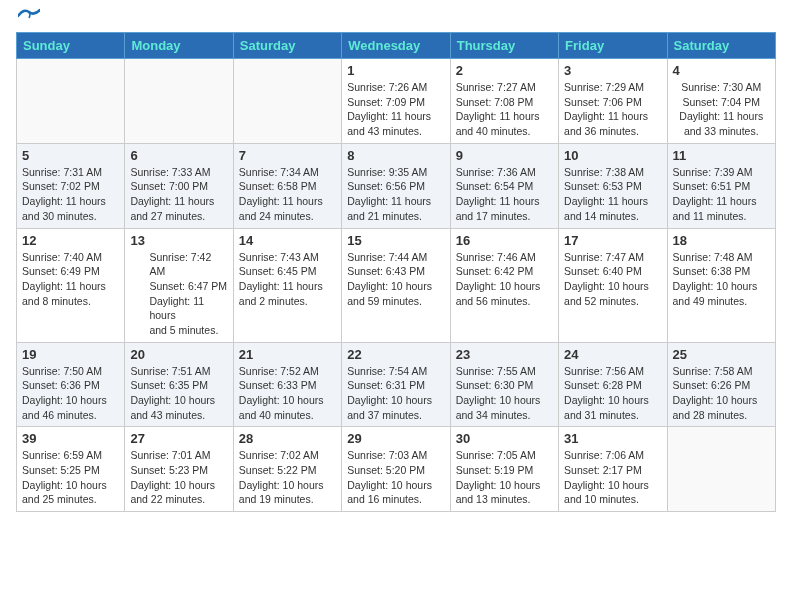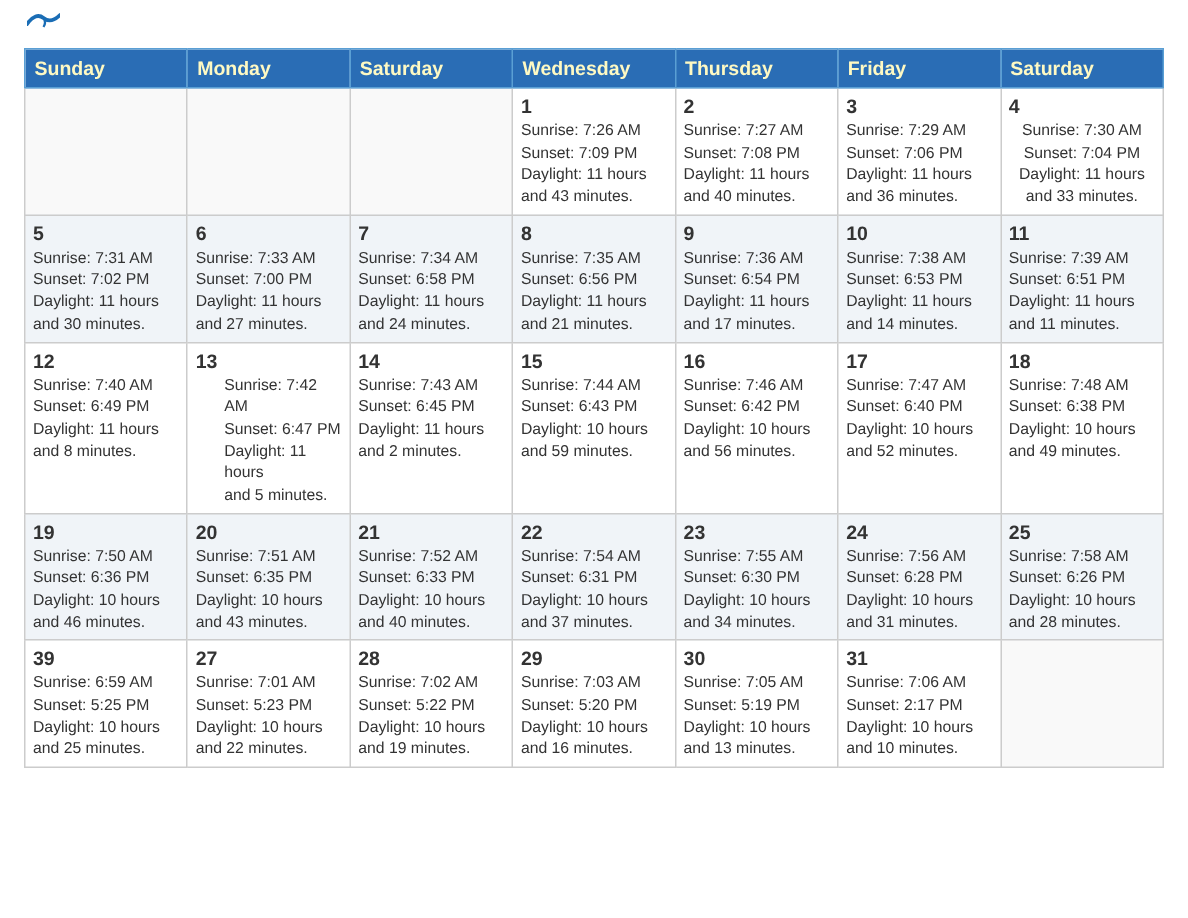--- a/index.html
+++ b/index.html
@@ -33,21 +33,21 @@
       font-size: 15px;
       color: #555;
     }
     .calendar {
       width: 100%;
       border-collapse: collapse;
       border: 1px solid #ccc;
     }
     .calendar th {
       background-color: #2a6db5;
-      color: #fef9c3;
+      color: #5eead4;
       text-align: left;
       padding: 5px 6px;
       font-size: 13px;
       border: 1px solid #5a9fd4;
     }
     .calendar td {
       border: 1px solid #ccc;
       vertical-align: top;
       padding: 4px 5px;
       width: calc(100% / 7);
@@ -156,21 +156,21 @@
         </td>
         <td>
           <div class="day-number">7</div>
           <div class="day-info" style="white-space: pre-line;">Sunrise: 7:34 AM
 Sunset: 6:58 PM
 Daylight: 11 hours
 and 24 minutes.</div>
         </td>
         <td>
           <div class="day-number">8</div>
-          <div class="day-info" style="white-space: pre-line;">Sunrise: 7:35 AM
+          <div class="day-info" style="white-space: pre-line;">Sunrise: 9:35 AM
 Sunset: 6:56 PM
 Daylight: 11 hours
 and 21 minutes.</div>
         </td>
         <td>
           <div class="day-number">9</div>
           <div class="day-info" style="white-space: pre-line;">Sunrise: 7:36 AM
 Sunset: 6:54 PM
 Daylight: 11 hours
 and 17 minutes.</div>

